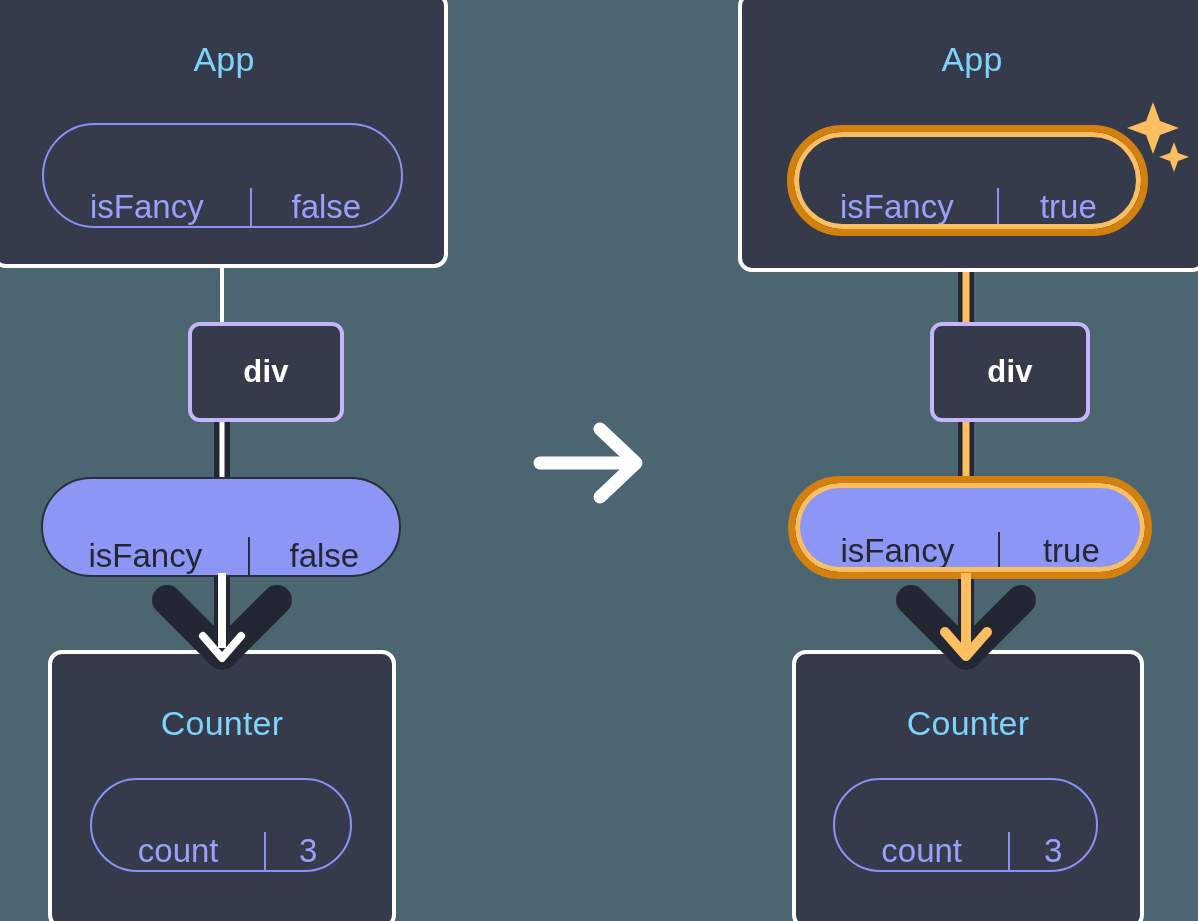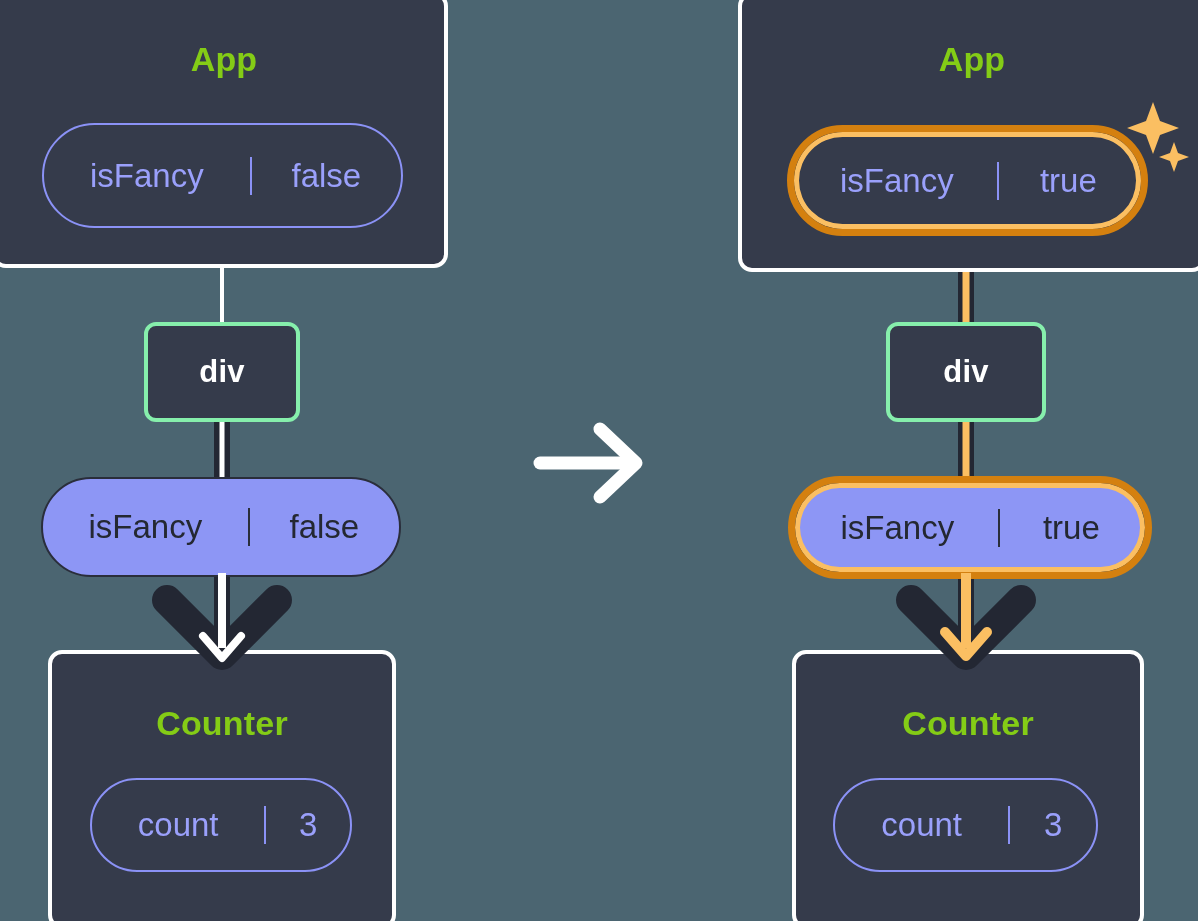--- a/index.html
+++ b/index.html
@@ -29,48 +29,49 @@
     position: absolute;
     background: #353b4b;
     border: 4px solid #ffffff;
     border-radius: 14px;
     z-index: 30;
   }
   .cbox .ctitle {
     position: absolute;
     left: 0; right: 0;
     text-align: center;
-    color: #84cc16;
+    color: #7dd3fc;
     font-size: 34px;
-    font-weight: 700;
+    font-weight: 400;
     letter-spacing: .2px;
     white-space: nowrap;
   }
   .dbox {
     position: absolute;
     background: #353b4b;
-    border: 4px solid #86efac;
+    border: 4px solid #c4b5fd;
     border-radius: 12px;
     z-index: 30;
     display: flex;
     align-items: center;
     justify-content: center;
+    margin-left: 44px;
   }
   .dbox .dtitle {
     color: #ffffff;
     font-size: 31px;
     font-weight: 700;
     letter-spacing: .3px;
   }
 
   
   .pill {
     position: absolute;
     display: flex;
-    align-items: center;
+    align-items: flex-end;
     border-radius: 999px;
     z-index: 40;
     overflow: hidden;
   }
   .pill .pname, .pill .pval {
     display: flex;
     align-items: center;
     justify-content: center;
     white-space: nowrap;
     font-size: 33px;

